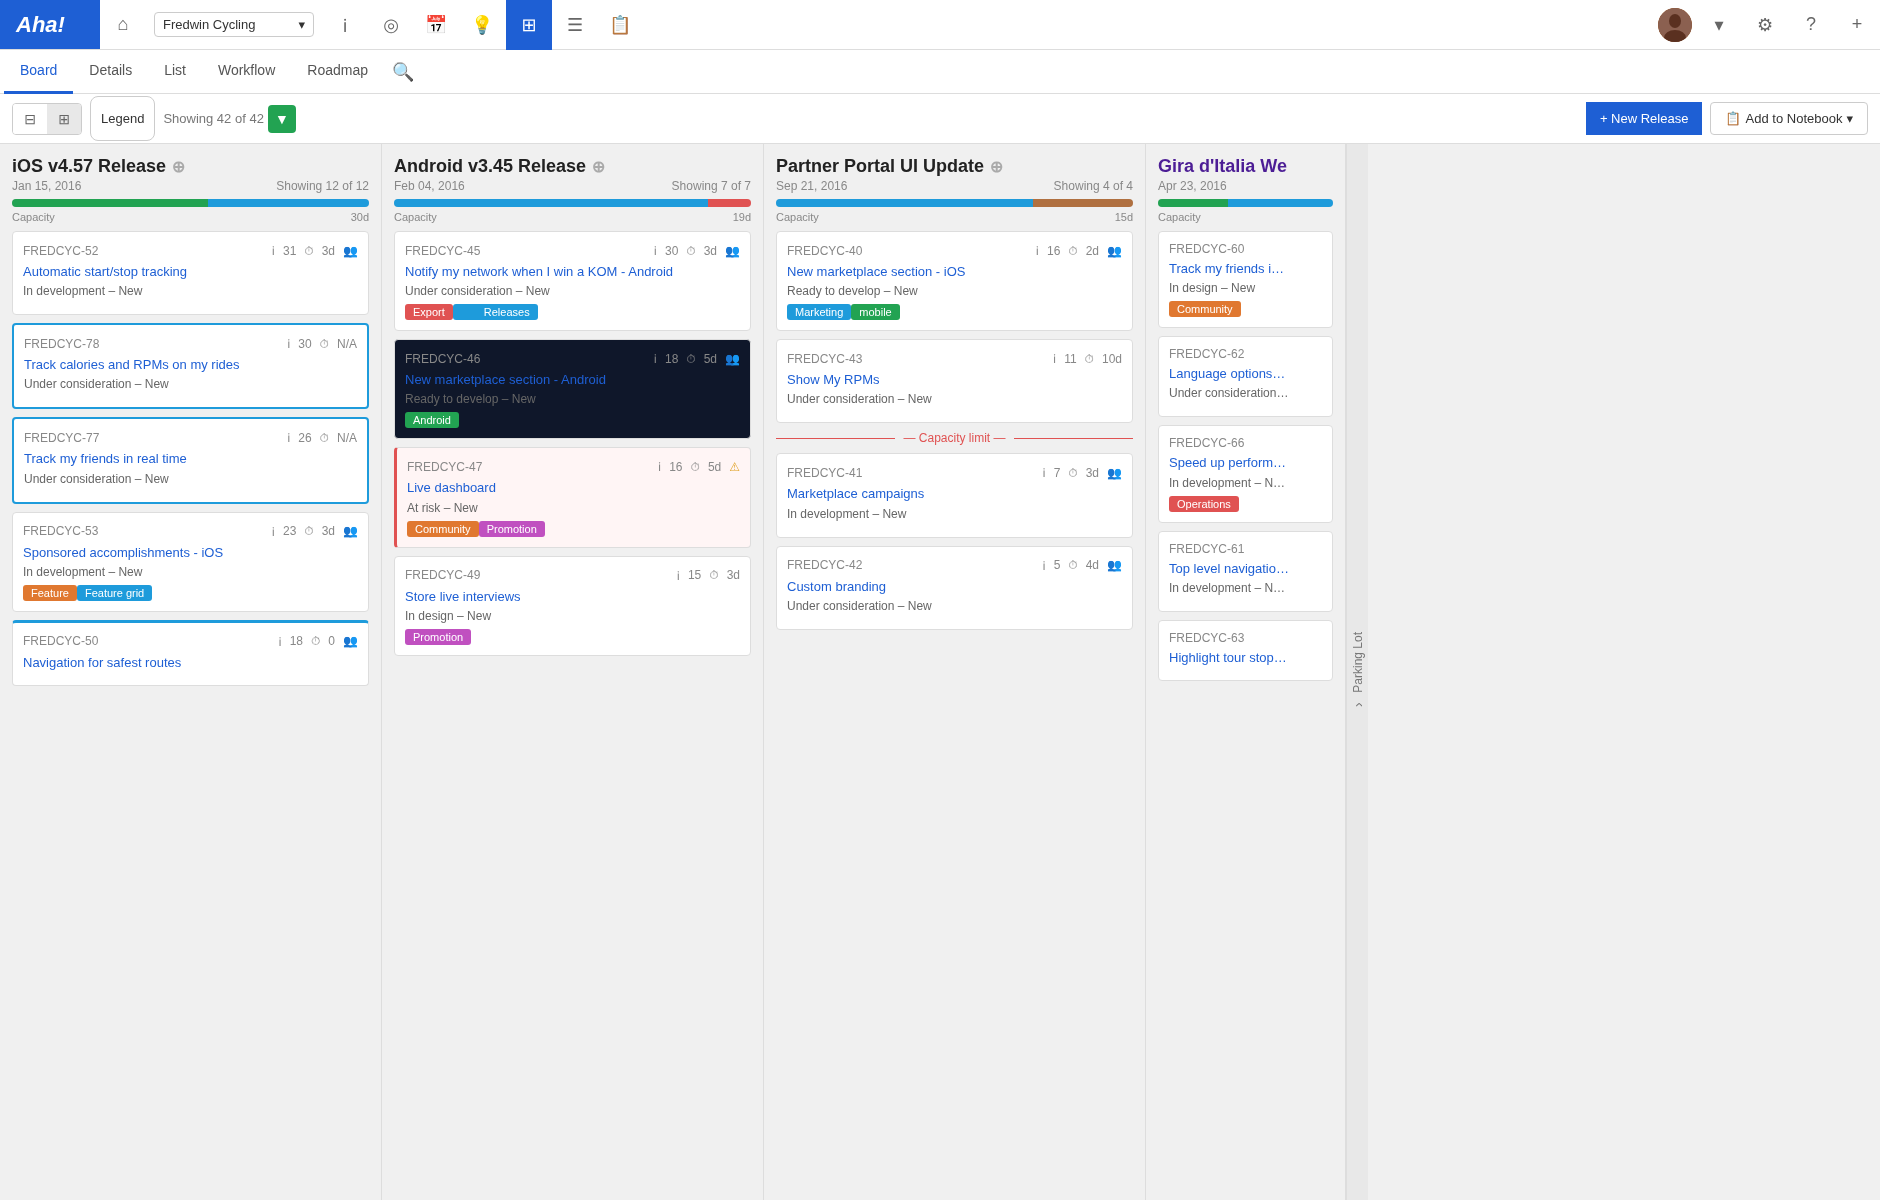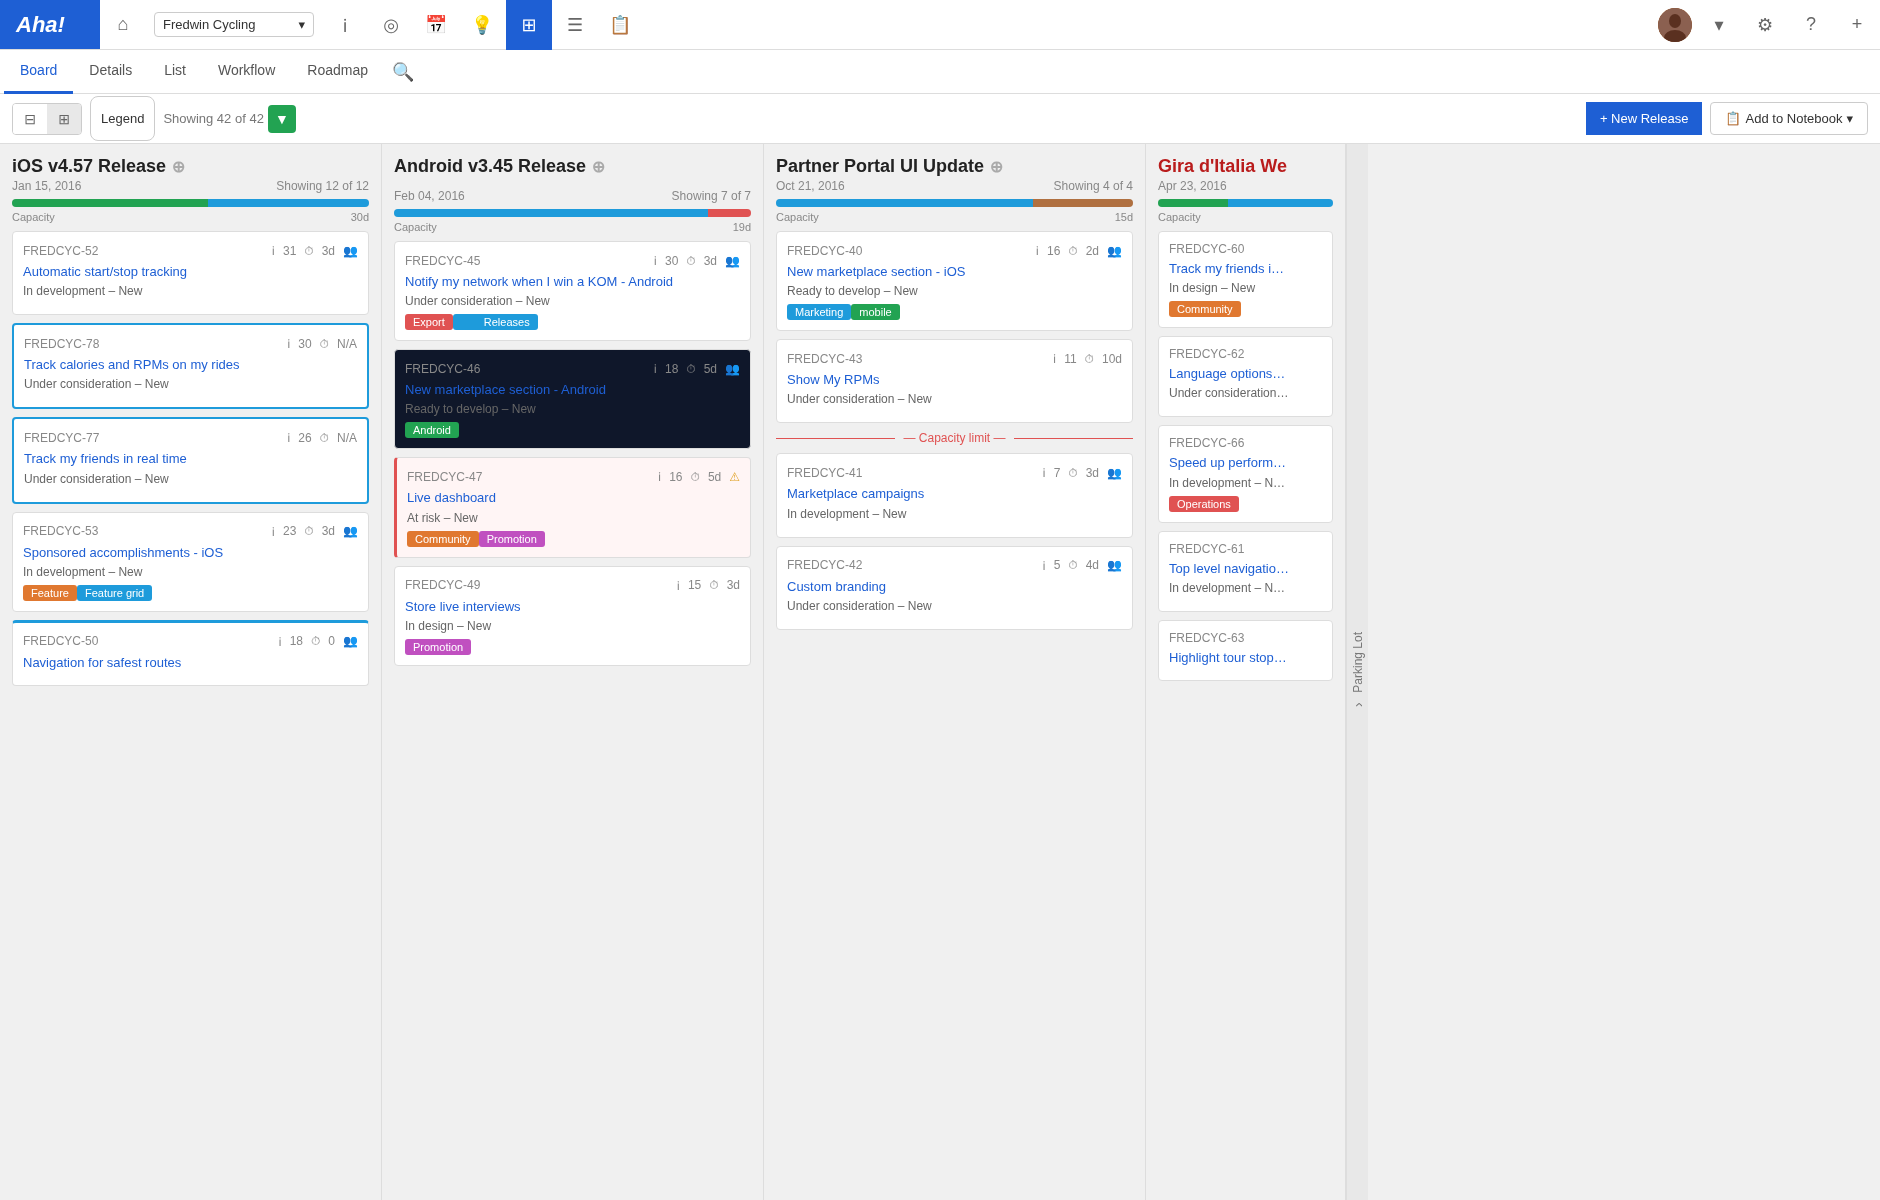--- a/index.html
+++ b/index.html
@@ -200,21 +200,21 @@
           <span>0</span>
           <span style="color:#22a352;">👥</span>
         </div>
       </div>
       <div class="card-title">Navigation for safest routes</div>
     </div>
   </div>
 
   <div style="min-width:382px;width:382px;padding:12px;border-right:1px solid #ddd;overflow-y:auto;background:#f0f0f0;">
     <div>
-      <div style="font-size:18px;font-weight:600;color:#222;display:flex;align-items:center;gap:6px;margin-bottom:12px;">
+      <div style="font-size:18px;font-weight:600;color:#222;display:flex;align-items:center;gap:6px;margin-bottom:2px;">
         <span>Android v3.45 Release</span>
         <span style="color:#aaa;font-size:16px;cursor:pointer;">⊕</span>
       </div>
       <div style="display:flex;justify-content:space-between;color:#888;font-size:12px;margin-bottom:6px;">
         <span>Feb 04, 2016</span>
         <span>Showing 7 of 7</span>
       </div>
       <div style="height:8px;border-radius:4px;background:#ddd;margin-bottom:4px;overflow:hidden;display:flex;">
         <div style="width:88%;background:#1e9bdb;"></div>
         <div style="width:12%;background:#e05252;"></div>
@@ -299,21 +299,21 @@
     </div>
   </div>
 
   <div style="min-width:382px;width:382px;padding:12px;border-right:1px solid #ddd;overflow-y:auto;background:#f0f0f0;">
     <div>
       <div style="font-size:18px;font-weight:600;color:#222;display:flex;align-items:center;gap:6px;margin-bottom:2px;">
         <span>Partner Portal UI Update</span>
         <span style="color:#aaa;font-size:16px;cursor:pointer;">⊕</span>
       </div>
       <div style="display:flex;justify-content:space-between;color:#888;font-size:12px;margin-bottom:6px;">
-        <span>Oct 21, 2016</span>
+        <span>Sep 21, 2016</span>
         <span>Showing 4 of 4</span>
       </div>
       <div style="height:8px;border-radius:4px;background:#ddd;margin-bottom:4px;overflow:hidden;display:flex;">
         <div style="width:72%;background:#1e9bdb;"></div>
         <div style="width:28%;background:#b07040;"></div>
       </div>
       <div style="display:flex;justify-content:space-between;font-size:11px;color:#888;margin-bottom:8px;">
         <span>Capacity</span>
         <span>15d</span>
       </div>
@@ -382,21 +382,21 @@
           <span style="color:#e05252;">👥</span>
         </div>
       </div>
       <div class="card-title">Custom branding</div>
       <div class="card-status">Under consideration – New</div>
     </div>
   </div>
 
   <div style="min-width:200px;width:200px;padding:12px;border-right:1px solid #ddd;overflow:hidden;background:#f0f0f0;">
     <div>
-      <div style="font-size:18px;font-weight:600;color:#b91c1c;margin-bottom:2px;white-space:nowrap;overflow:hidden;text-overflow:ellipsis;">
+      <div style="font-size:18px;font-weight:600;color:#4c1d95;margin-bottom:2px;white-space:nowrap;overflow:hidden;text-overflow:ellipsis;">
         <span>Gira d'Italia We</span>
       </div>
       <div style="display:flex;justify-content:space-between;color:#888;font-size:12px;margin-bottom:6px;">
         <span>Apr 23, 2016</span>
       </div>
       <div style="height:8px;border-radius:4px;background:#ddd;margin-bottom:4px;overflow:hidden;display:flex;">
         <div style="width:40%;background:#22a352;"></div>
         <div style="width:60%;background:#1e9bdb;"></div>
       </div>
       <div style="display:flex;justify-content:space-between;font-size:11px;color:#888;margin-bottom:8px;">

